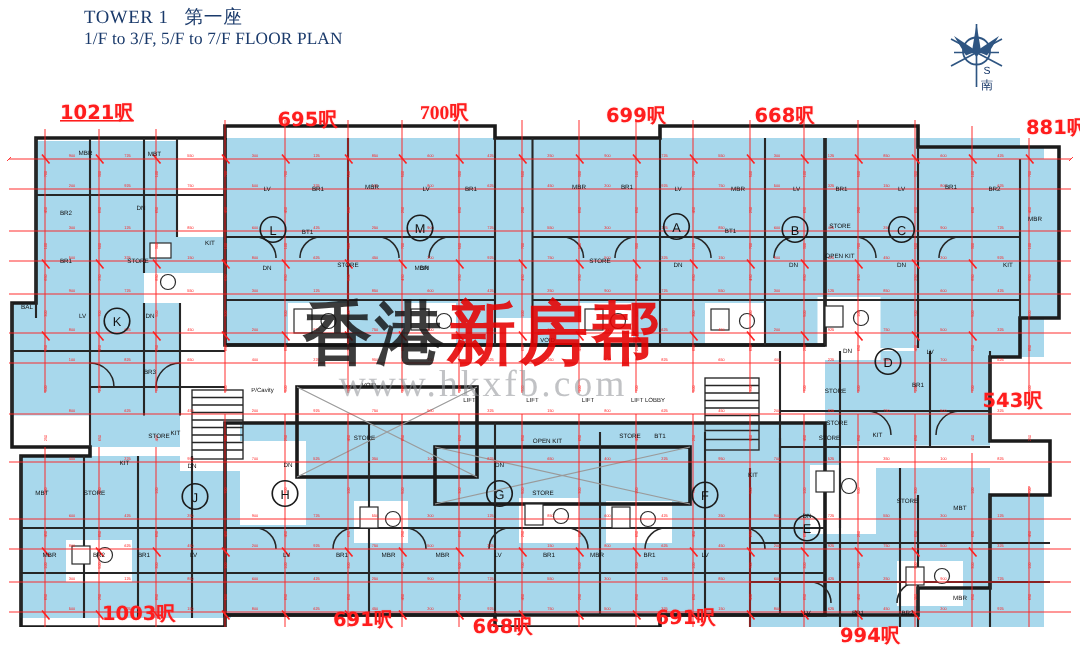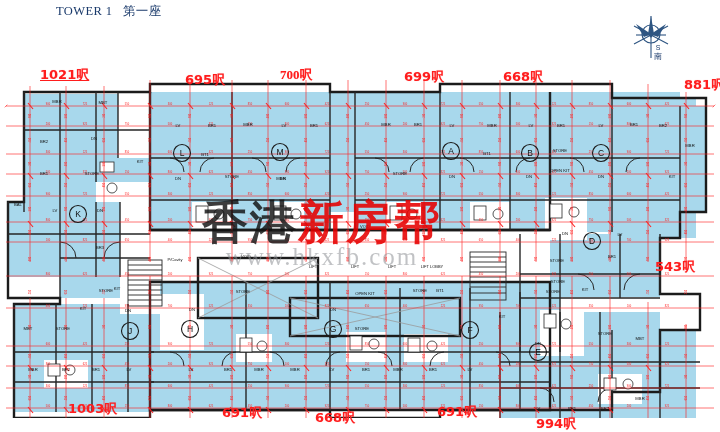--- a/index.html
+++ b/index.html
@@ -41,20 +41,21 @@
           color:#8f9296;opacity:.55;line-height:26px;margin-top:-4px;text-align:center;}
 </style>
 </head>
 <body>
 
 <div id="title-block">
   <div id="title-line1">
     <span>TOWER 1</span>
     &nbsp;&nbsp;<span>第一座</span>
   </div>
+  <div id="title-line2">1/F to 3/F, 5/F to 7/F FLOOR PLAN</div>
 </div>
 
 <div id="compass">
   <svg width="42" height="50" viewBox="0 0 42 50">
     <g stroke="#2e5582" fill="none" stroke-width="1.1">
       <line x1="21" y1="4" x2="21" y2="46"></line>
       <line x1="4" y1="14" x2="38" y2="32"></line>
       <line x1="38" y1="14" x2="4" y2="32"></line>
       <line x1="6" y1="23" x2="36" y2="23"></line>
     </g>
@@ -953,14 +954,14 @@
     <div class="area-label" style="left: 185px; top: 71px;">695呎</div>
     <div class="area-label" style="left: 280px; top: 66px; font-family: Liberation Serif, serif;">700呎</div>
     <div class="area-label" style="left: 404px; top: 68px;">699呎</div>
     <div class="area-label" style="left: 503px; top: 68px;">668呎</div>
     <div class="area-label" style="left: 684px; top: 76px;">881呎</div>
     <div class="area-label" style="left: 655px; top: 258px;">543呎</div>
     <div class="area-label" style="left: 68px; top: 400px;">1003呎</div>
     <div class="area-label" style="left: 222px; top: 404px;">691呎</div>
     <div class="area-label" style="left: 315px; top: 409px;">668呎</div>
     <div class="area-label" style="left: 437px; top: 403px;">691呎</div>
-    <div class="area-label" style="left: 536px; top: 415px;">994呎</div>
+    <div class="area-label" style="left: 560px; top: 415px;">994呎</div>
   </div>
 
 </body></html>

